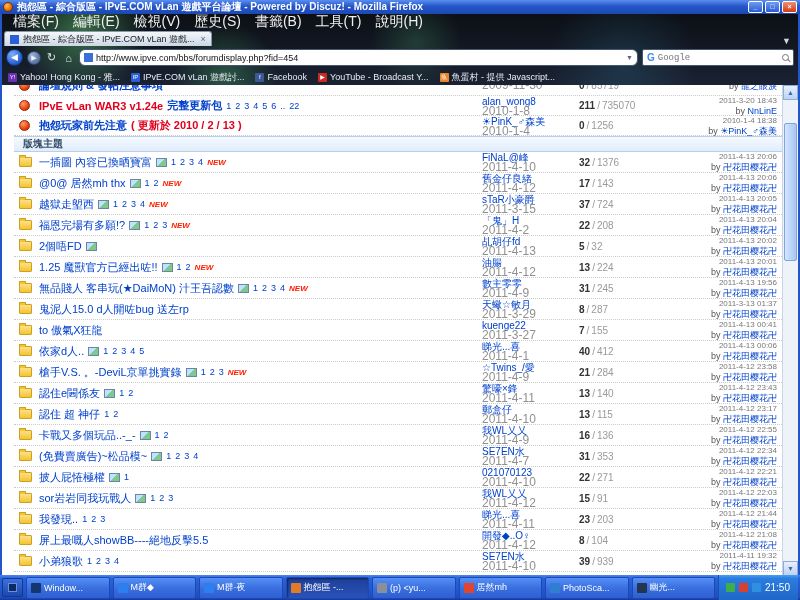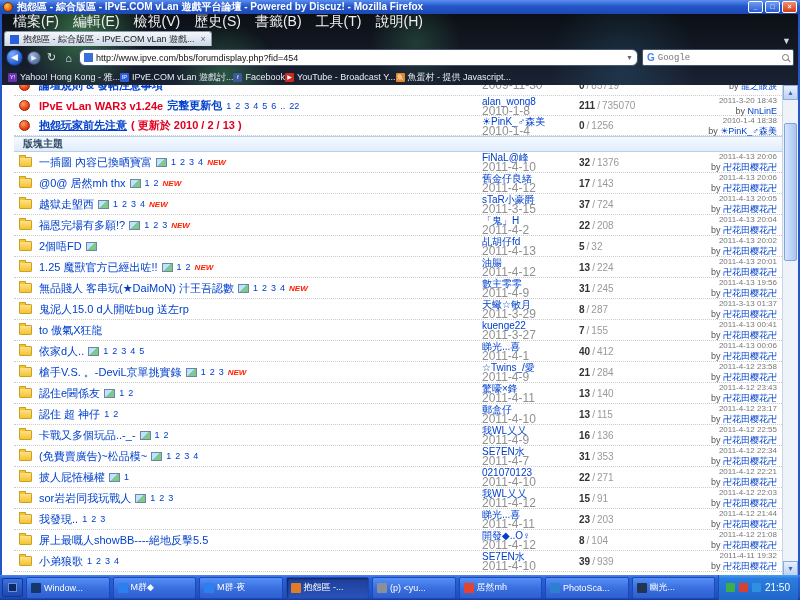--- a/index.html
+++ b/index.html
@@ -53,21 +53,21 @@
     font-family:"Liberation Sans","DejaVu Sans",sans-serif}
   .url-drop{color:#667;font-size:7px;flex:none}
   .searchbar{width:152px;height:17px;background:#fff;border:1px solid #45566e;border-radius:2px;
     display:flex;align-items:center;padding:0 4px;gap:3px;flex:none}
   .g-logo{font-weight:bold;font-size:10px;color:#4285f4;flex:none}
   .searchbar input{border:none;outline:none;flex:1;font-size:9px;min-width:0;
     font-family:Liberation Mono, monospace}
   .mag{width:7px;height:7px;border:1px solid #777;border-radius:50%;position:relative;flex:none}
   .mag::after{content:"";position:absolute;width:4px;height:1px;background:#777;
     transform:rotate(45deg);right:-3px;bottom:-1px}
-  .bookmarksbar{height:16px;display:flex;align-items:center;padding:0 6px;overflow:hidden}
+  .bookmarksbar{height:16px;display:flex;align-items:center;padding:0 6px;gap:11px;overflow:hidden}
   .bm{display:flex;align-items:center;gap:3px;color:#e8edf4;font-size:9px;white-space:nowrap}
   .bm-ic{width:9px;height:9px;font-size:6px;line-height:9px;text-align:center;color:#fff;
     flex:none;border-radius:1px;overflow:hidden}
 
   
   .content{position:relative;height:491px;background:#fff;overflow:hidden;
     border-left:2px solid #2456c8;border-right:2px solid #2456c8}
   .rows{position:absolute;left:12px;top:0;right:16px}
   .trow{display:flex;align-items:center;height:21px;border-bottom:1px dotted #ccc;padding:0 5px}
   .trow.sticky{height:20px}
@@ -239,21 +239,21 @@
             </div>
             <div class="stats-cell"><span class="replies">211</span><span class="stat-sep">/</span><span class="views">735070</span></div>
             <div class="last-cell">
               <div class="last-date">2011-3-20 18:43</div>
               <div class="last-by">by <a class="uln">NnLinE</a></div>
             </div>
           </div>
           <div class="trow sticky">
             <span class="pin"></span>
             <div class="tcell title-cell">
-              <a class="tlink" style="color: rgb(0, 64, 204); text-decoration: underline;">抱怨玩家前先注意 </a>
+              <a class="tlink" style="color: rgb(0, 64, 204);">抱怨玩家前先注意 </a>
               <a class="tlink" style="color: rgb(225, 0, 30);">( 更新於 2010 / 2 / 13 )</a>
             </div>
             <div class="author-cell">
               <a class="author-link">☀PinK_♂森美</a>
               <div class="author-date">2010-1-4</div>
             </div>
             <div class="stats-cell"><span class="replies">0</span><span class="stat-sep">/</span><span class="views">1256</span></div>
             <div class="last-cell">
               <div class="last-date">2010-1-4 18:38</div>
               <div class="last-by">by <a class="uln">☀PinK_♂森美</a></div>

